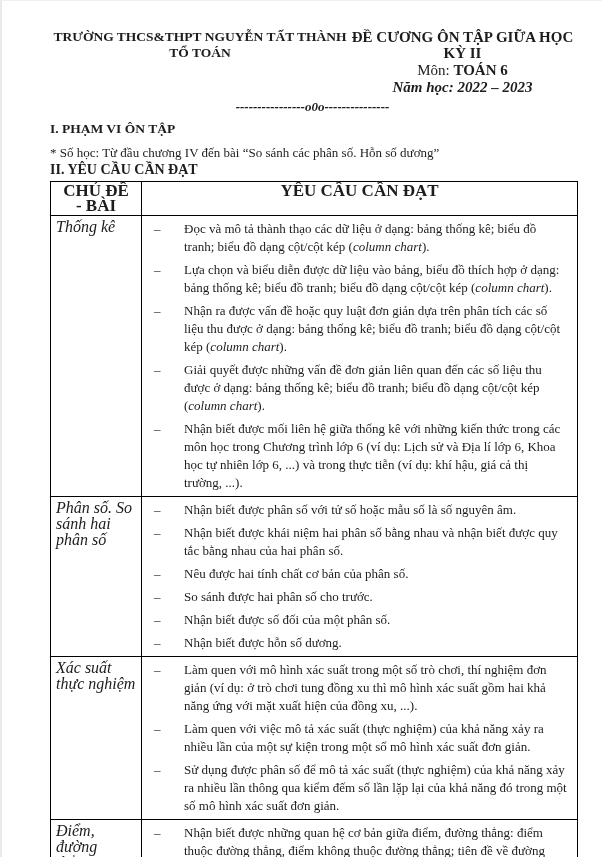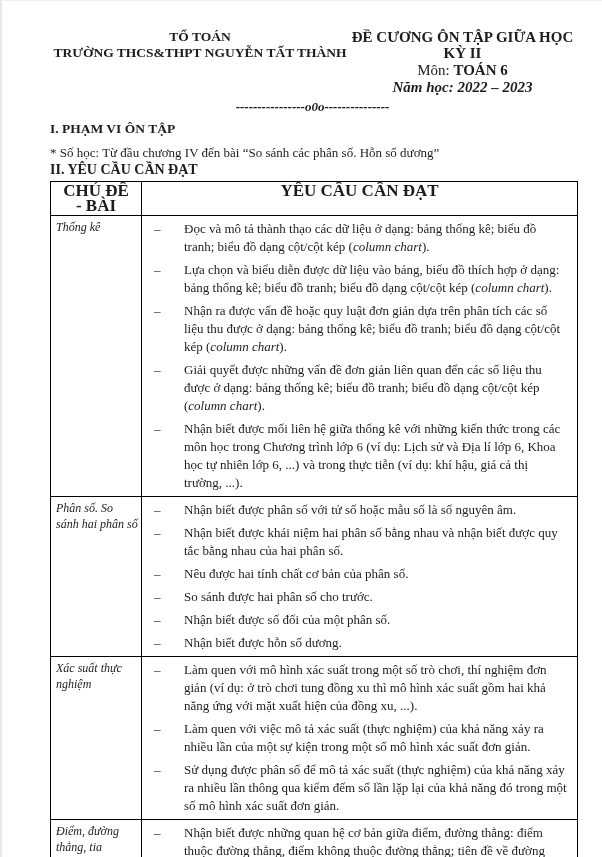--- a/index.html
+++ b/index.html
@@ -26,36 +26,36 @@
   .divider{text-align:center;font-weight:bold;font-style:italic;font-size:13px;margin-top:4px;letter-spacing:0;font-family:Liberation Serif, serif;}
   
   .sec-title{font-weight:bold;font-size:13.5px;margin-top:6px;}
   .scope-item{font-size:13px;margin-top:7px;line-height:18px;}
   .sec2-title{font-weight:bold;font-size:14px;}
   
   table.req-table{border-collapse:collapse;width:528px;margin-top:3px;table-layout:fixed;}
   .req-table th,.req-table td{border:1.5px solid #000;vertical-align:top;}
   .req-table th{font-size:17px;font-weight:bold;text-align:center;padding:1px 2px 2px 2px;line-height:15px;}
   th.colw1{width:86px;}
-  td.topic{font-style:italic;font-size:12px;padding:3px 3px 16px 5px;line-height:16px;}
+  td.topic{font-style:italic;font-size:16px;padding:3px 3px 16px 5px;line-height:16px;}
   td.reqs{padding:4px 8px 4px 0;}
   .req{display:flex;margin:0 0 5px 0;font-size:13px;line-height:18px;}
   .req:last-child{margin-bottom:0;}
   .req .dash{flex:none;width:30px;margin-left:12px;}
   .req .req-text{flex:1;}
 </style>
 </head>
 <body>
 
 <div class="page">
 
   <div class="header">
     <div class="header-left">
+      <div>TRƯỜNG THCS&amp;THPT NGUYỄN TẤT THÀNH</div>
       <div>TỔ TOÁN</div>
-      <div>TRƯỜNG THCS&amp;THPT NGUYỄN TẤT THÀNH</div>
     </div>
     <div class="header-right">
       <div class="doc-title">ĐỀ CƯƠNG ÔN TẬP GIỮA HỌC KỲ II</div>
       <div class="subject-line"><span>Môn: </span><span class="subject-value">TOÁN 6</span></div>
       <div class="school-year">Năm học: 2022 – 2023</div>
     </div>
   </div>
 
   <div class="divider">----------------o0o---------------</div>
 

